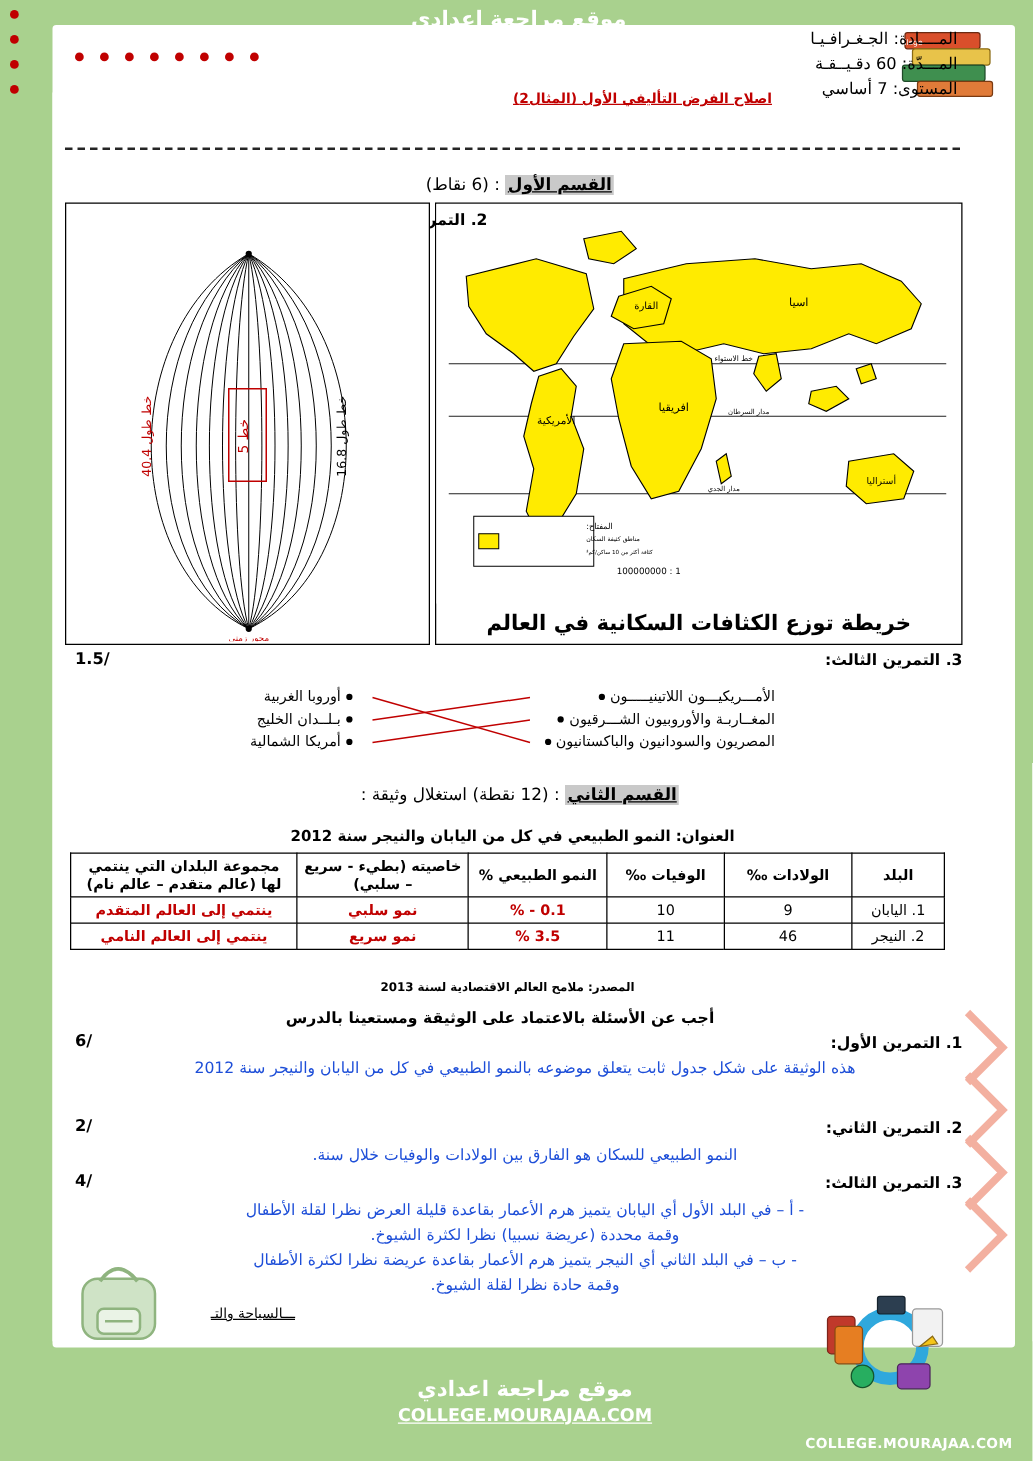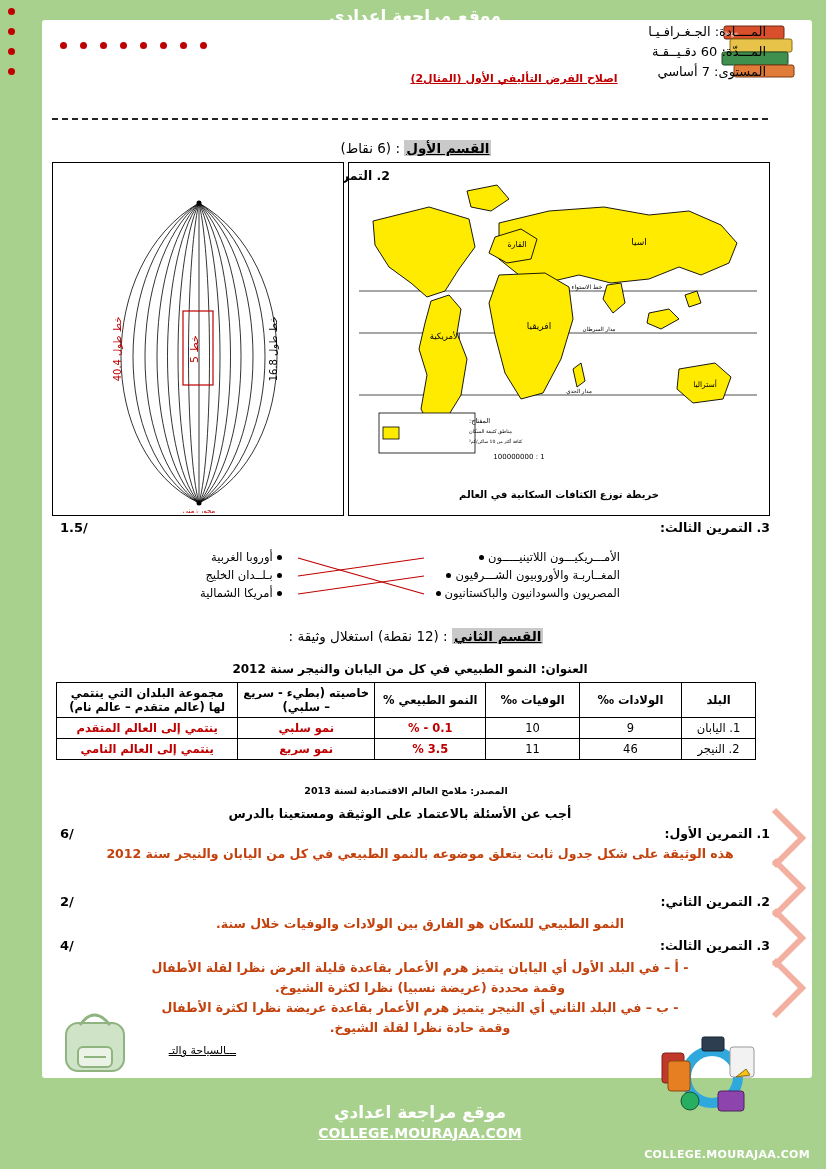--- a/index.html
+++ b/index.html
@@ -88,21 +88,21 @@
   .ex-label{
     position:absolute;direction:rtl;font-size:12.5px;font-weight:bold;color:#000;
   }
   .mark{
     position:absolute;direction:ltr;font-size:13px;font-weight:bold;color:#000;
   }
 
   
   .map-canvas{position:absolute;left:0;top:0;}
   .map-caption{
-    position:absolute;direction:rtl;font-size:10px;font-weight:bold;color:#000;
+    position:absolute;direction:rtl;font-size:17px;font-weight:bold;color:#000;
     text-align:center;width:100%;
   }
 
   
   .match-wrap{position:absolute;direction:rtl;}
   .match-col{position:absolute;font-size:11.5px;color:#000;direction:rtl;}
   .match-col div{height:18px;line-height:18px;white-space:nowrap;}
   .bullet{
     display:inline-block;width:5px;height:5px;border-radius:50%;
     background:#000;vertical-align:middle;margin:0 4px;
@@ -128,21 +128,21 @@
 
   
   .ans-intro{
     position:absolute;direction:rtl;font-size:12.5px;font-weight:bold;color:#000;
     text-align:center;width:640px;
   }
   .ans-q{
     position:absolute;direction:rtl;font-size:12.5px;font-weight:bold;color:#000;
   }
   .ans-a{
-    position:absolute;direction:rtl;font-size:12.5px;font-weight:bold;color:#c2410c;
+    position:absolute;direction:rtl;font-size:12.5px;font-weight:normal;color:#1d4ed8;
     line-height:1.55;
   }
 
   
   .bottom-banner{
     position:absolute;left:240px;bottom:28px;width:360px;text-align:center;color:#fff;
   }
   .bottom-banner .l1{font-size:17px;font-weight:bold;}
   .bottom-banner .l2{font-size:14px;font-weight:bold;text-decoration:underline;margin-top:3px;}
   .corner-url{

